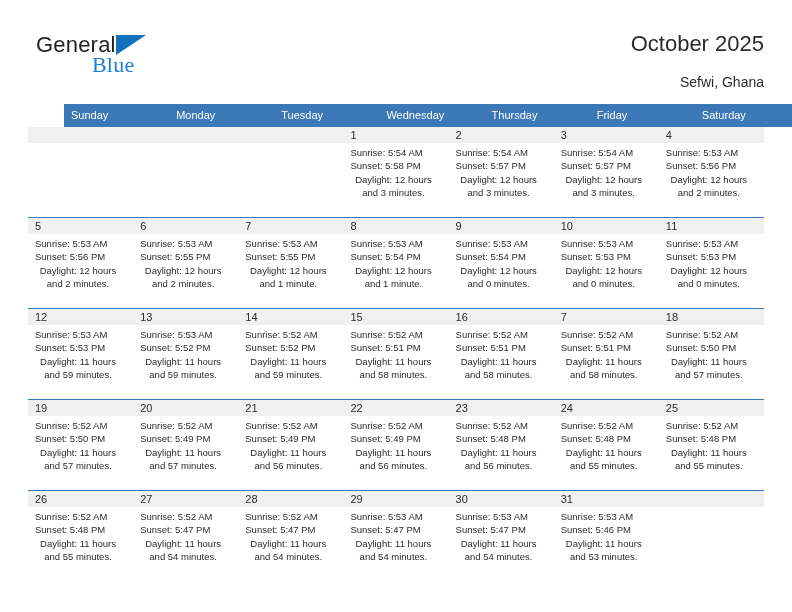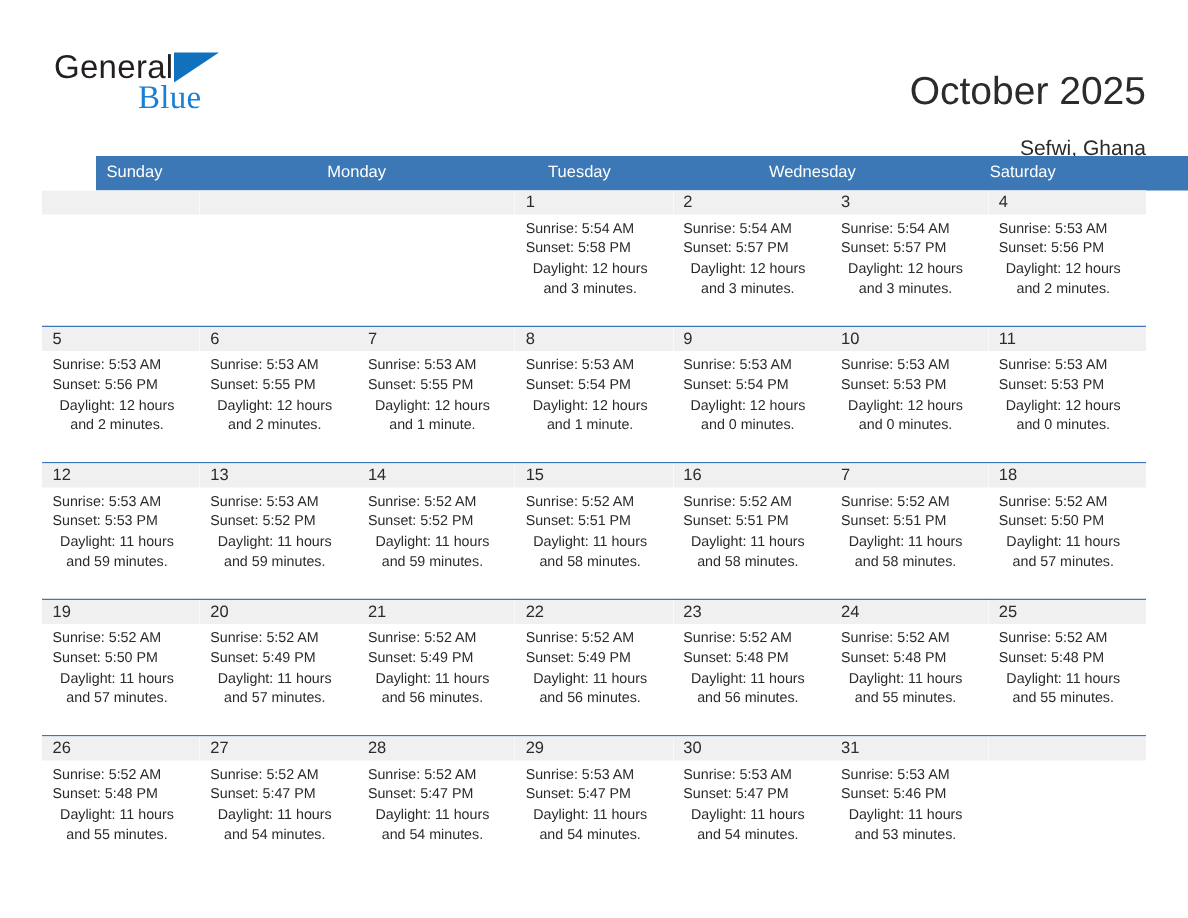--- a/index.html
+++ b/index.html
@@ -67,25 +67,24 @@
     font-family: Liberation Serif, serif;
   }
 
   .title-block {
     position: absolute;
     right: 0;
     top: 0;
     text-align: right;
   }
   .cal-title {
-    font-size: 26px;
+    font-size: 22px;
     color: #2b2b2b;
     line-height: 32px;
     white-space: nowrap;
-    margin-top: 16px;
   }
   .cal-subtitle {
     font-size: 14px;
     color: #2b2b2b;
     line-height: 20px;
     margin-top: 12px;
     white-space: nowrap;
   }
 
   
@@ -177,20 +176,22 @@
 
   </div>
 
   <div class="calendar">
 
     <div class="weekdays">
       <div class="weekday">Sunday</div>
       <div class="weekday">Monday</div>
       <div class="weekday">Tuesday</div>
       <div class="weekday">Wednesday</div>
+      <div class="weekday">Thursday</div>
+      <div class="weekday">Friday</div>
       <div class="weekday">Saturday</div>
     </div>
 
     <div id="weeks-container">
         <div class="week">
           <div class="day empty">
             <div class="day-num-band"></div>
           </div>
           <div class="day empty">
             <div class="day-num-band"></div>

